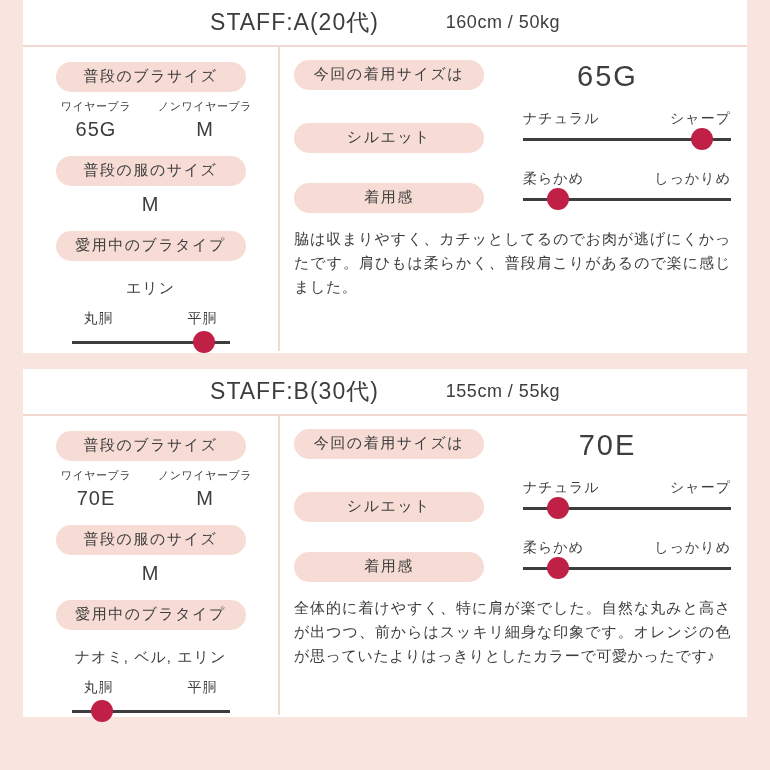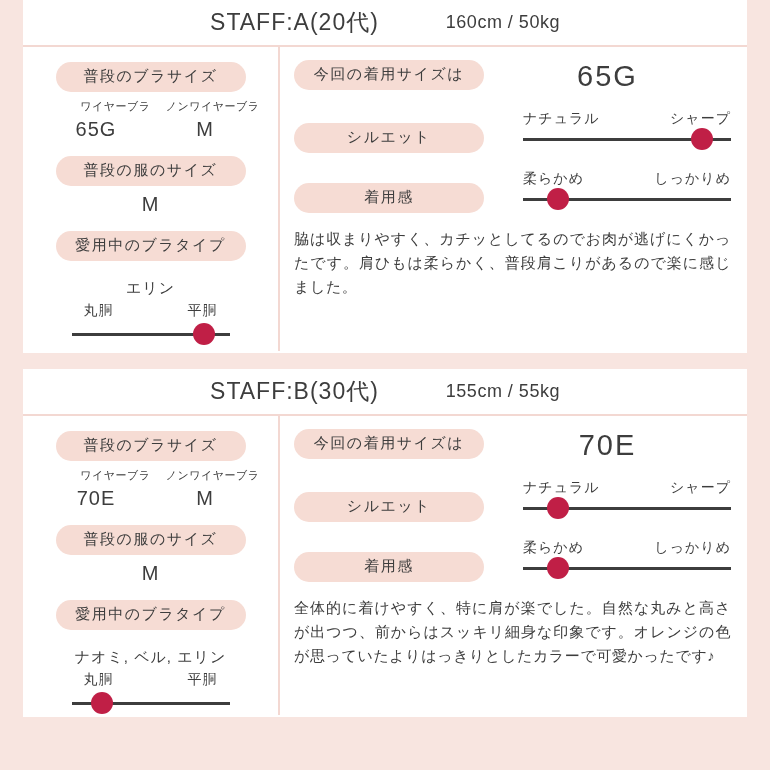--- a/index.html
+++ b/index.html
@@ -48,34 +48,34 @@
     margin:0 auto; text-align:center;
     background:var(--pill); border-radius:999px;
     padding:5px 16px 6px; font-size:15px; letter-spacing:1.5px;
     white-space:nowrap;
   }
 
   
   .col-left .pill { margin-top:15px; }
   .two-col { display:flex; width:218px; margin:7px auto 0; }
   .sub { flex:1; text-align:center; }
-  .sub-label { font-size:11px; letter-spacing:.5px;text-align:right; }
+  .sub-label { font-size:11px; letter-spacing:.5px; }
   .sub-value { font-size:20px; margin-top:4px; letter-spacing:1px; }
   .value { text-align:center; font-size:20px; margin-top:7px; letter-spacing:1px; }
   .value-small { text-align:center; font-size:15px; margin-top:18px; letter-spacing:1px; }
   .col-left .pill.mt-lg { margin-top:15px; }
 
   
   .slider-labels { display:flex; justify-content:space-between; font-size:14px; letter-spacing:1px; }
   .track { position:relative; height:2.5px; background:var(--text); }
   .dot {
     position:absolute; top:50%; width:22px; height:22px; border-radius:50%;
     background:var(--accent); transform:translate(-50%,-50%);
   }
-  .slider-left { width:158px; margin:4px auto 0; }
+  .slider-left { width:158px; margin:12px auto 0; }
   .slider-left .slider-labels { padding:0 12px; }
   .slider-left .track { margin-top:13px; }
 
   
   .size-row { display:flex; align-items:flex-start; margin-top:13px; }
   .big-size { flex:1; text-align:center; font-size:29px; letter-spacing:2px; }
   .slider-row { display:flex; justify-content:space-between; align-items:flex-start; margin-top:15px; }
   .slider-row .pill { margin:15px 0 0 0; }
   .slider-r { width:208px; margin-top:2px; }
   .slider-r .track { margin-top:10px; }

